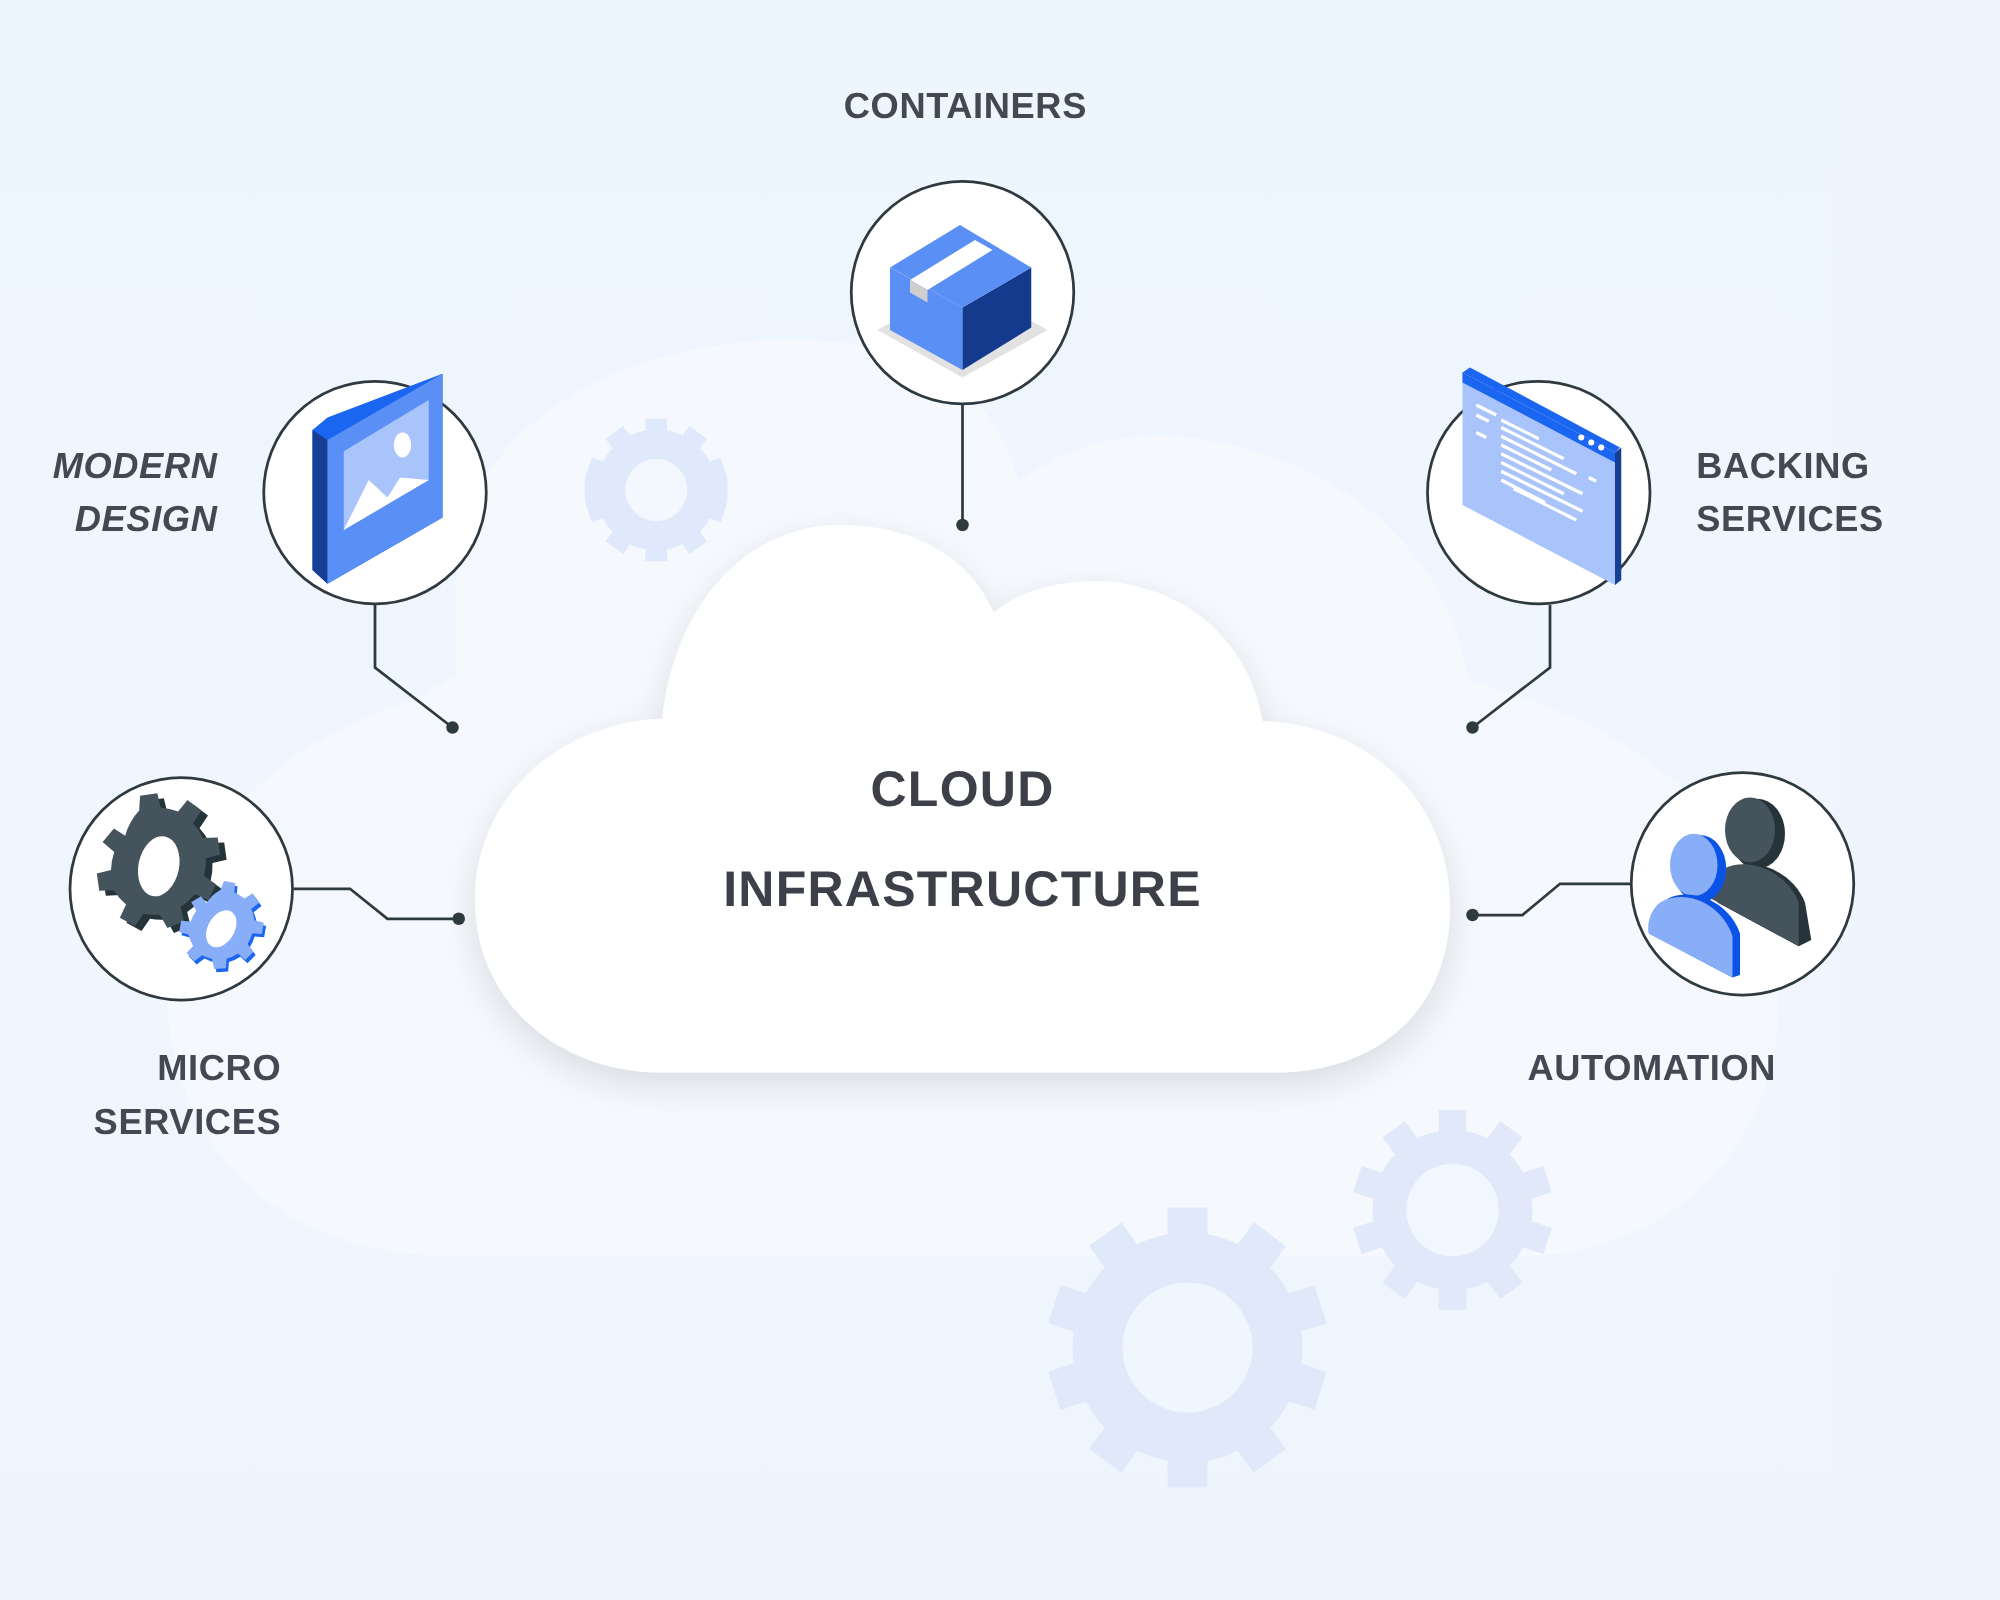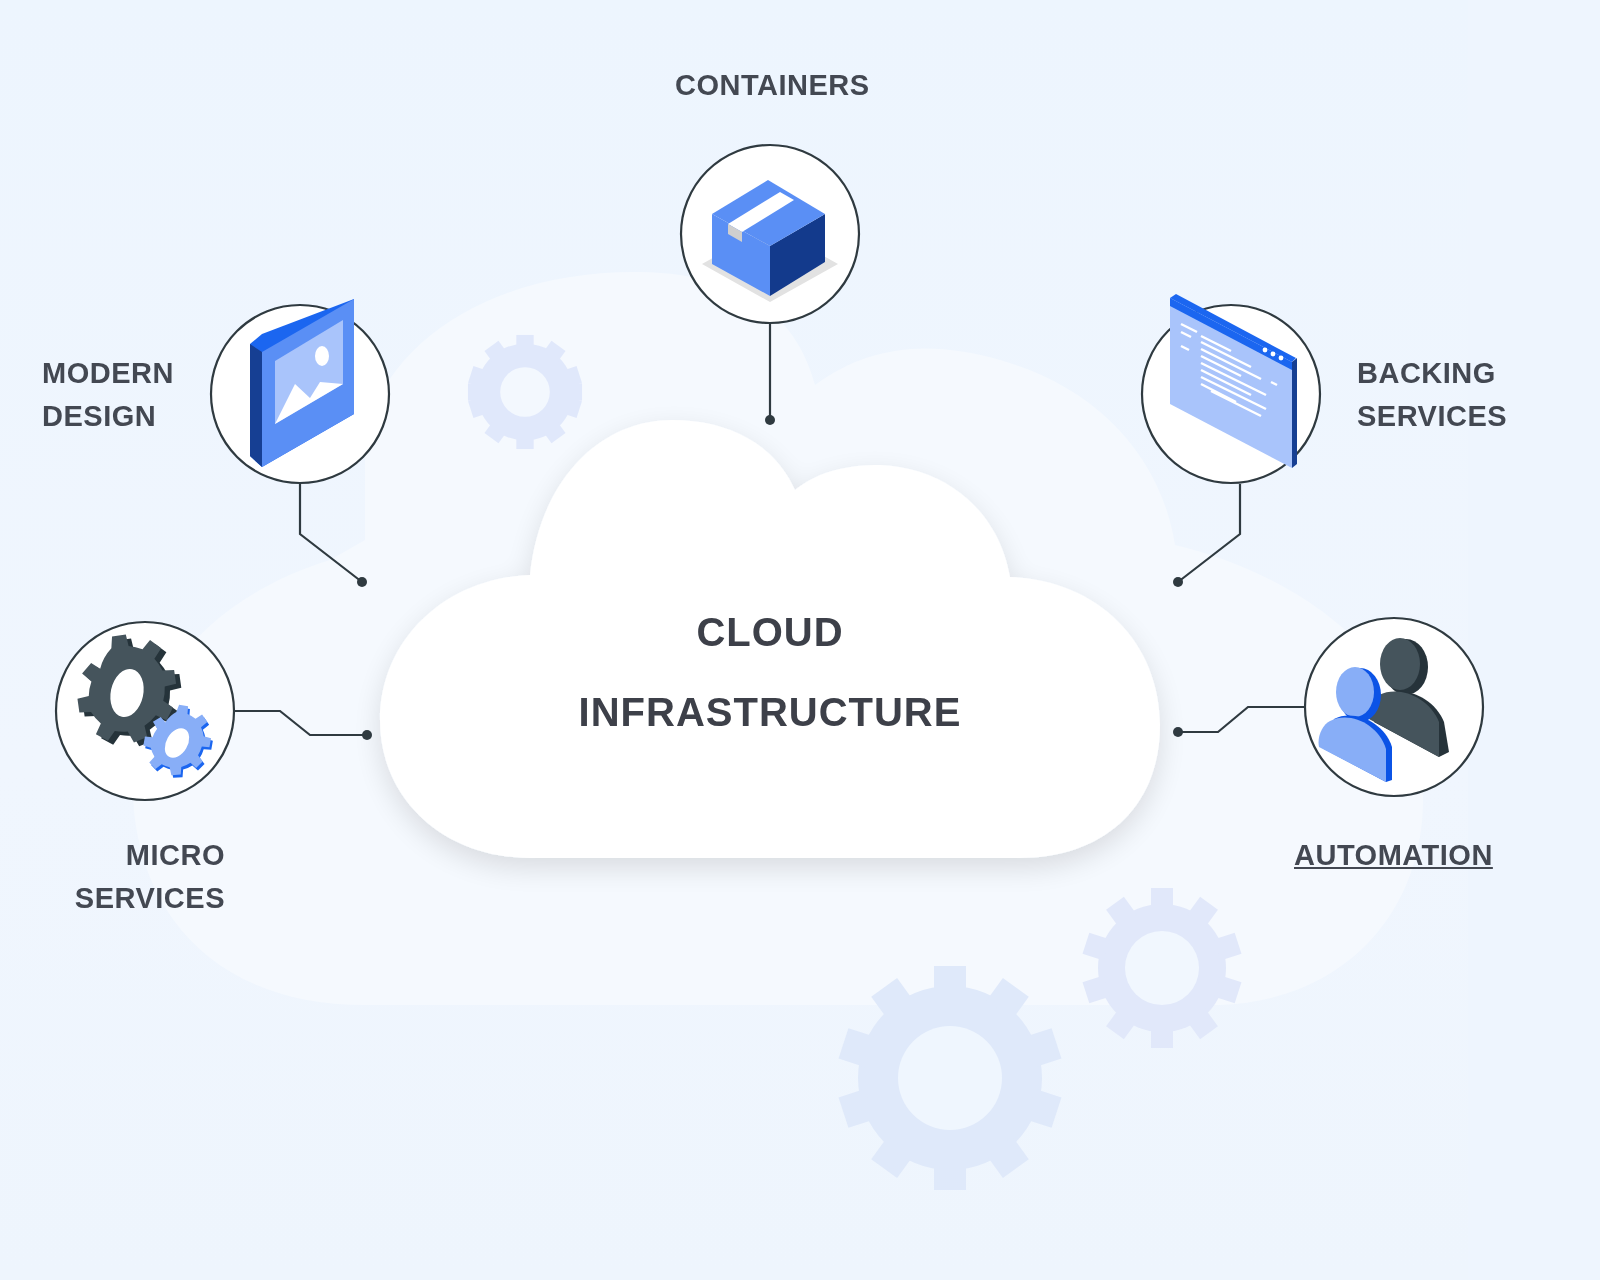--- a/index.html
+++ b/index.html
@@ -186,33 +186,33 @@
         <ellipse cx="-39" cy="-15" rx="19" ry="25" fill="#88aef7"></ellipse>
         <path d="M -60 12 C -40 2 -10 15 -2 40 L -2 73 L -8 75 L -70 42 Z" fill="#0b53e6"></path>
         <path d="M -64 14 C -44 4 -16 17 -8 42 L -8 75 L -75 40 C -77 30 -72 18 -64 14 Z" fill="#88aef7"></path>
       </g>
     </g>
   </svg>
 
   <div class="label" style="left:675px;top:64px;">
     <span>CONTAINERS</span>
   </div>
-  <div class="label" style="left:42px;top:352px;text-align:left;width:132px;">
+  <div class="label" style="left:42px;top:352px;text-align:right;width:132px;font-style:italic;">
     <span>MODERN</span>
     <span>DESIGN</span>
   </div>
   <div class="label" style="left:1357px;top:352px;">
     <span>BACKING</span>
     <span>SERVICES</span>
   </div>
   <div class="label" style="left:65px;top:834px;text-align:right;width:160px;">
     <span>MICRO</span>
     <span>SERVICES</span>
   </div>
-  <div class="label" style="left:1294px;top:834px;text-decoration:underline;">
+  <div class="label" style="left:1222px;top:834px;">
     <span>AUTOMATION</span>
   </div>
 
   <div class="title" style="top:592px;">
     <span>CLOUD</span>
     <span>INFRASTRUCTURE</span>
   </div>
 </div>
 
 </body></html>

